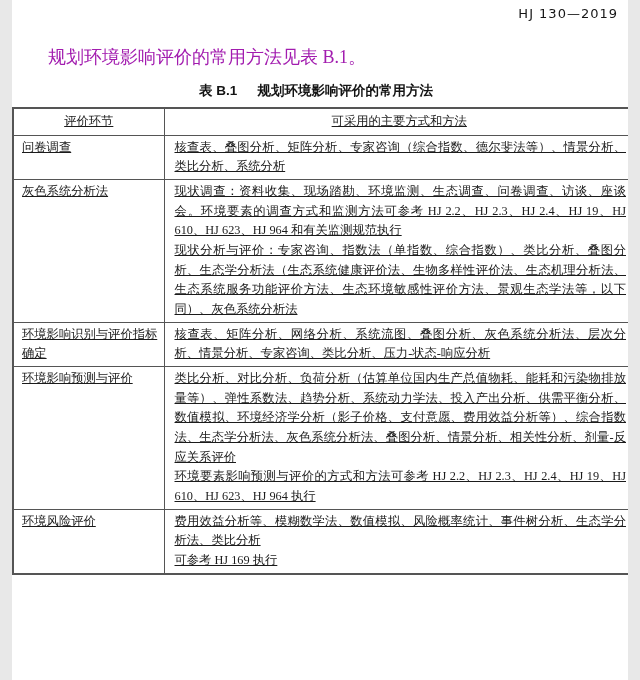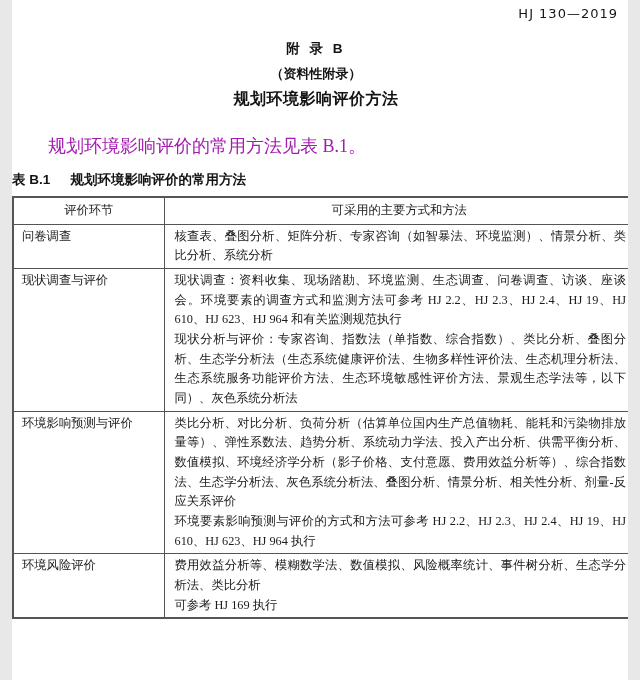--- a/index.html
+++ b/index.html
@@ -22,54 +22,50 @@
     font-weight:bold; color:#141414;
     margin-top:19px;
   }
   .appendix-label { font-size:13.5px; letter-spacing:3px; }
   .appendix-type  { font-size:13px;  margin-top:7px; }
   .appendix-title { font-size:16px;  margin-top:6px; letter-spacing:0.5px; }
   .intro {
     font-size:18px; margin:24px 0 0 0; text-indent:2em; color:#a21caf;
   }
   .caption {
-    margin-top:13px;
+    text-align:center; margin-top:13px;
     font-family:"Liberation Sans","DejaVu Sans",sans-serif;
     font-weight:bold; font-size:13.5px; color:#141414;
   }
   .caption-label { margin-right:1.5em; }
   table.methods-table {
     width:624px; margin-top:7px;
     border-collapse:collapse; table-layout:fixed;
     border:2px solid #555555;
   }
   .col-stage { width:151px; }
   .methods-table th, .methods-table td {
     border:1px solid #555555;
     font-size:12.3px; line-height:1.6; color:#1b1b1b;
     font-weight:normal;
+    text-decoration:underline;
   }
   .methods-table th { text-align:center; padding:3px 4px; }
   .methods-table td { vertical-align:top; }
   td.stage-cell   { padding:2px 5px 2px 8px; }
   td.methods-cell { padding:2px 8px 2px 10px; text-align:justify; }
   td.methods-cell p { margin:0; }
 </style>
 </head>
 <body>
 
 <div class="page">
 
   <div class="doc-number">HJ 130—2019</div>
 
-  <div class="appendix-heading">
-    <div class="appendix-label">附 录 B</div>
-    <div class="appendix-type">（资料性附录）</div>
-    <div class="appendix-title">规划环境影响评价方法</div>
-  </div>
 
   <p class="intro">规划环境影响评价的常用方法见表 B.1。</p>
 
   <div class="caption">
     <span class="caption-label">表 B.1</span><span>规划环境影响评价的常用方法</span>
   </div>
 
   <table class="methods-table">
     <colgroup>
         <col class="col-stage">
@@ -78,32 +74,38 @@
     <thead>
       <tr>
         <th>评价环节</th>
         <th>可采用的主要方式和方法</th>
       </tr>
     </thead>
     <tbody>
   <tr>
     <td class="stage-cell">问卷调查</td>
     <td class="methods-cell">
-            <p>核查表、叠图分析、矩阵分析、专家咨询（如智暴法、环境监测）、情景分析、类比分析、系统分析</p>
+            <p>核查表、叠图分析、矩阵分析、专家咨询（综合指数、德尔斐法等）、情景分析、类比分析、系统分析</p>
           </td>
   </tr>
 
   <tr>
-    <td class="stage-cell">现状调查与评价</td>
+    <td class="stage-cell">灰色系统分析法</td>
     <td class="methods-cell">
             <p>现状调查：资料收集、现场踏勘、环境监测、生态调查、问卷调查、访谈、座谈会。环境要素的调查方式和监测方法可参考 HJ 2.2、HJ 2.3、HJ 2.4、HJ 19、HJ 610、HJ 623、HJ 964 和有关监测规范执行</p>
             <p>现状分析与评价：专家咨询、指数法（单指数、综合指数）、类比分析、叠图分析、生态学分析法（生态系统健康评价法、生物多样性评价法、生态机理分析法、生态系统服务功能评价方法、生态环境敏感性评价方法、景观生态学法等，以下同）、灰色系统分析法</p>
           </td>
   </tr>
 
+  <tr>
+    <td class="stage-cell">环境影响识别与评价指标确定</td>
+    <td class="methods-cell">
+            <p>核查表、矩阵分析、网络分析、系统流图、叠图分析、灰色系统分析法、层次分析、情景分析、专家咨询、类比分析、压力-状态-响应分析</p>
+          </td>
+  </tr>
 
 
   <tr>
     <td class="stage-cell">环境影响预测与评价</td>
     <td class="methods-cell">
             <p>类比分析、对比分析、负荷分析（估算单位国内生产总值物耗、能耗和污染物排放量等）、弹性系数法、趋势分析、系统动力学法、投入产出分析、供需平衡分析、数值模拟、环境经济学分析（影子价格、支付意愿、费用效益分析等）、综合指数法、生态学分析法、灰色系统分析法、叠图分析、情景分析、相关性分析、剂量-反应关系评价</p>
             <p>环境要素影响预测与评价的方式和方法可参考 HJ 2.2、HJ 2.3、HJ 2.4、HJ 19、HJ 610、HJ 623、HJ 964 执行</p>
           </td>
   </tr>
 

